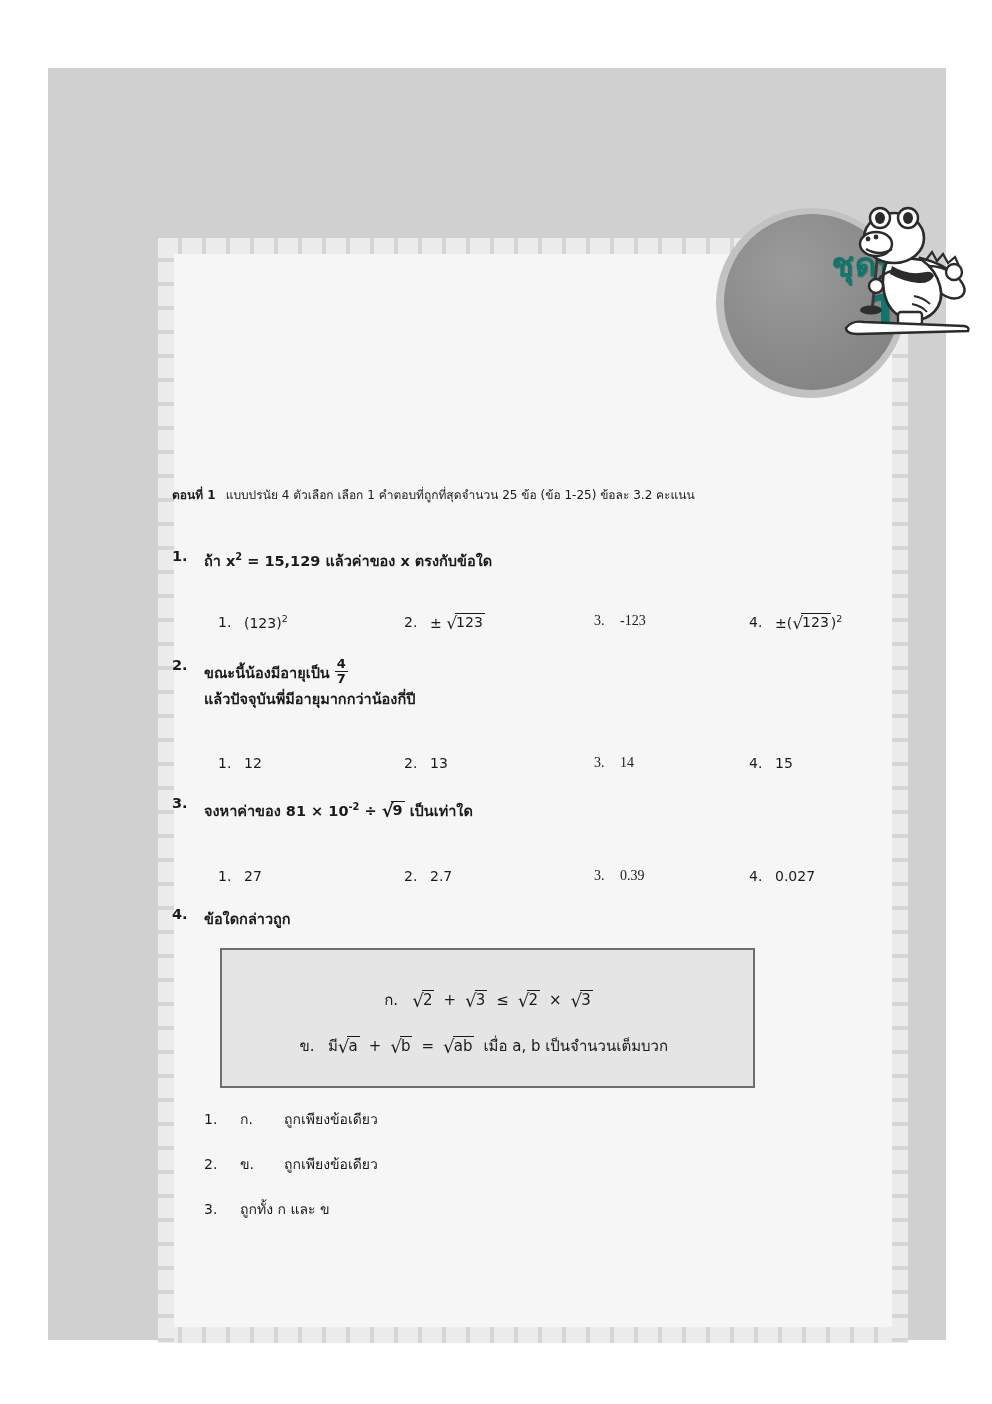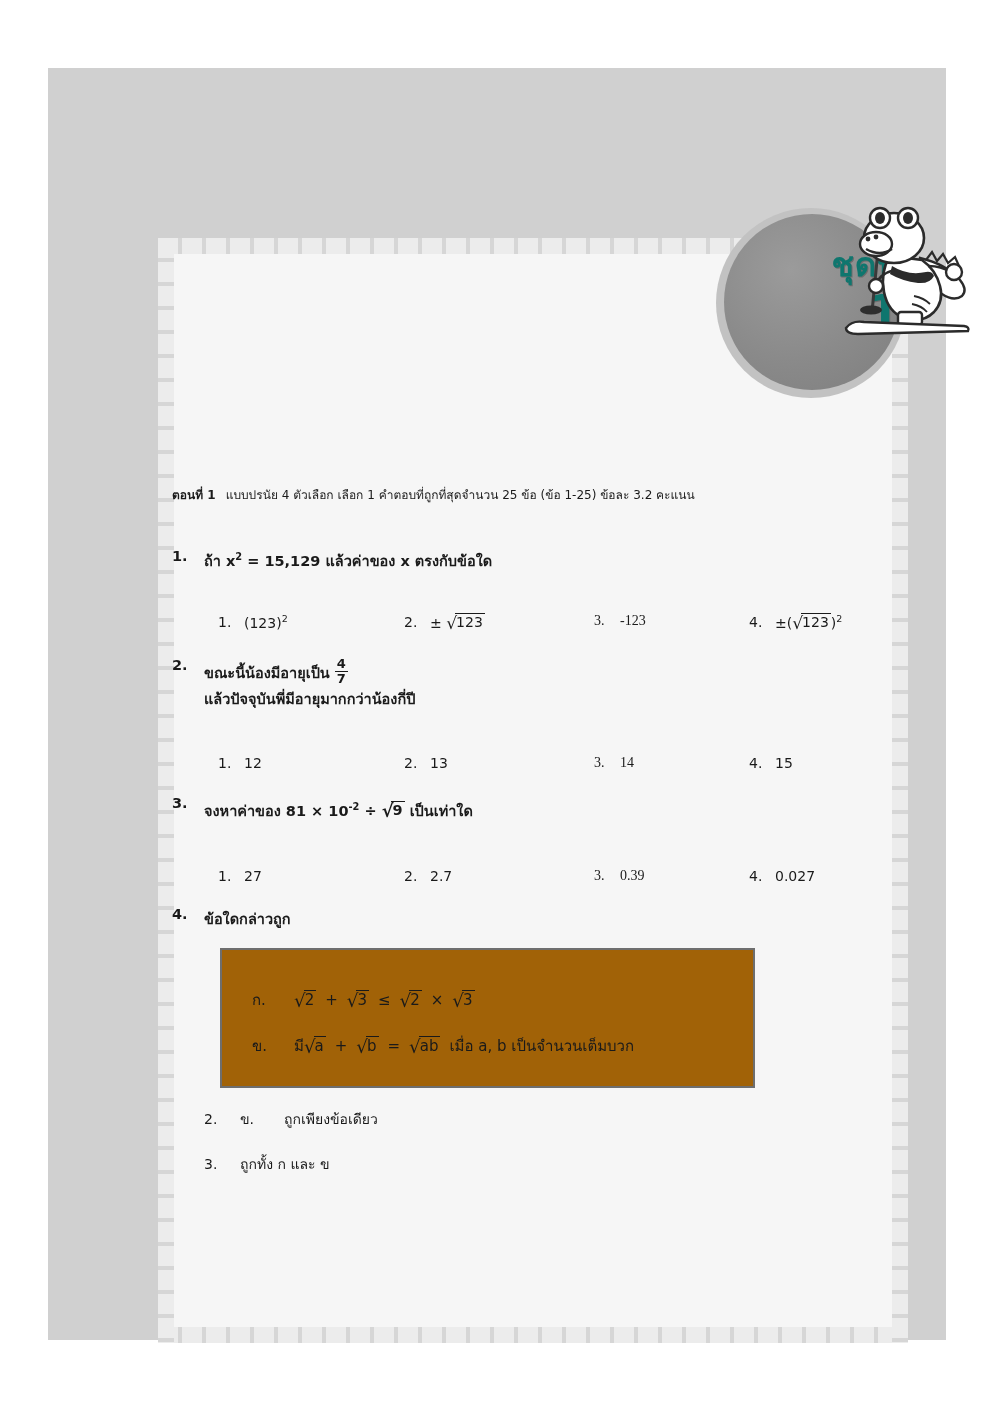--- a/index.html
+++ b/index.html
@@ -84,22 +84,23 @@
 
   
   .rad{display:inline-block;position:relative;white-space:nowrap;}
   .rad>.sym{font-size:1.22em;vertical-align:-0.08em;}
   .rad>.arg{border-top:1.3px solid #1a1a1a;padding:0 2px 0 1px;margin-left:-2px;}
   sup{font-size:.68em;vertical-align:super;}
 
   
   .box{
     margin-left:48px;margin-top:16px;width:535px;box-sizing:border-box;
-    background:#a16207;border:2px solid #6e6e6e;
+    background:#e5e5e5;border:2px solid #6e6e6e;
     padding:24px 42px 24px 30px;
+    text-align:center;
   }
   .box .line{font-size:15px;margin:14px 0 22px 0;white-space:nowrap;}
   .box .line:last-child{margin-bottom:4px;}
   .box .tag{display:inline-block;width:42px;}
   .box .op{display:inline-block;padding:0 9px;}
 </style>
 </head>
 <body>
 
 <div class="sheet">
@@ -230,20 +231,23 @@
       <div class="line">
         <span class="tag">ก.</span><span class="rad"><span class="sym">√</span><span class="arg">2</span></span><span class="op">+</span><span class="rad"><span class="sym">√</span><span class="arg">3</span></span><span class="op">≤</span><span class="rad"><span class="sym">√</span><span class="arg">2</span></span><span class="op">×</span><span class="rad"><span class="sym">√</span><span class="arg">3</span></span>
       </div>
       <div class="line">
         <span class="tag">ข.</span><span>มี</span><span class="rad"><span class="sym">√</span><span class="arg">a</span></span><span class="op">+</span><span class="rad"><span class="sym">√</span><span class="arg">b</span></span><span class="op">=</span><span class="rad"><span class="sym">√</span><span class="arg">ab</span></span><span class="op">เมื่อ  a, b  เป็นจำนวนเต็มบวก</span>
       </div>
     </div>
 
     <div class="opts-stack">
       <div class="row">
+        <span class="on">1.</span><span class="kh">ก.</span><span>ถูกเพียงข้อเดียว</span>
+      </div>
+      <div class="row">
         <span class="on">2.</span><span class="kh">ข.</span><span>ถูกเพียงข้อเดียว</span>
       </div>
       <div class="row">
         <span class="on">3.</span><span>ถูกทั้ง ก และ ข</span>
       </div>
     </div>
 
   </div>
 </div>
 

